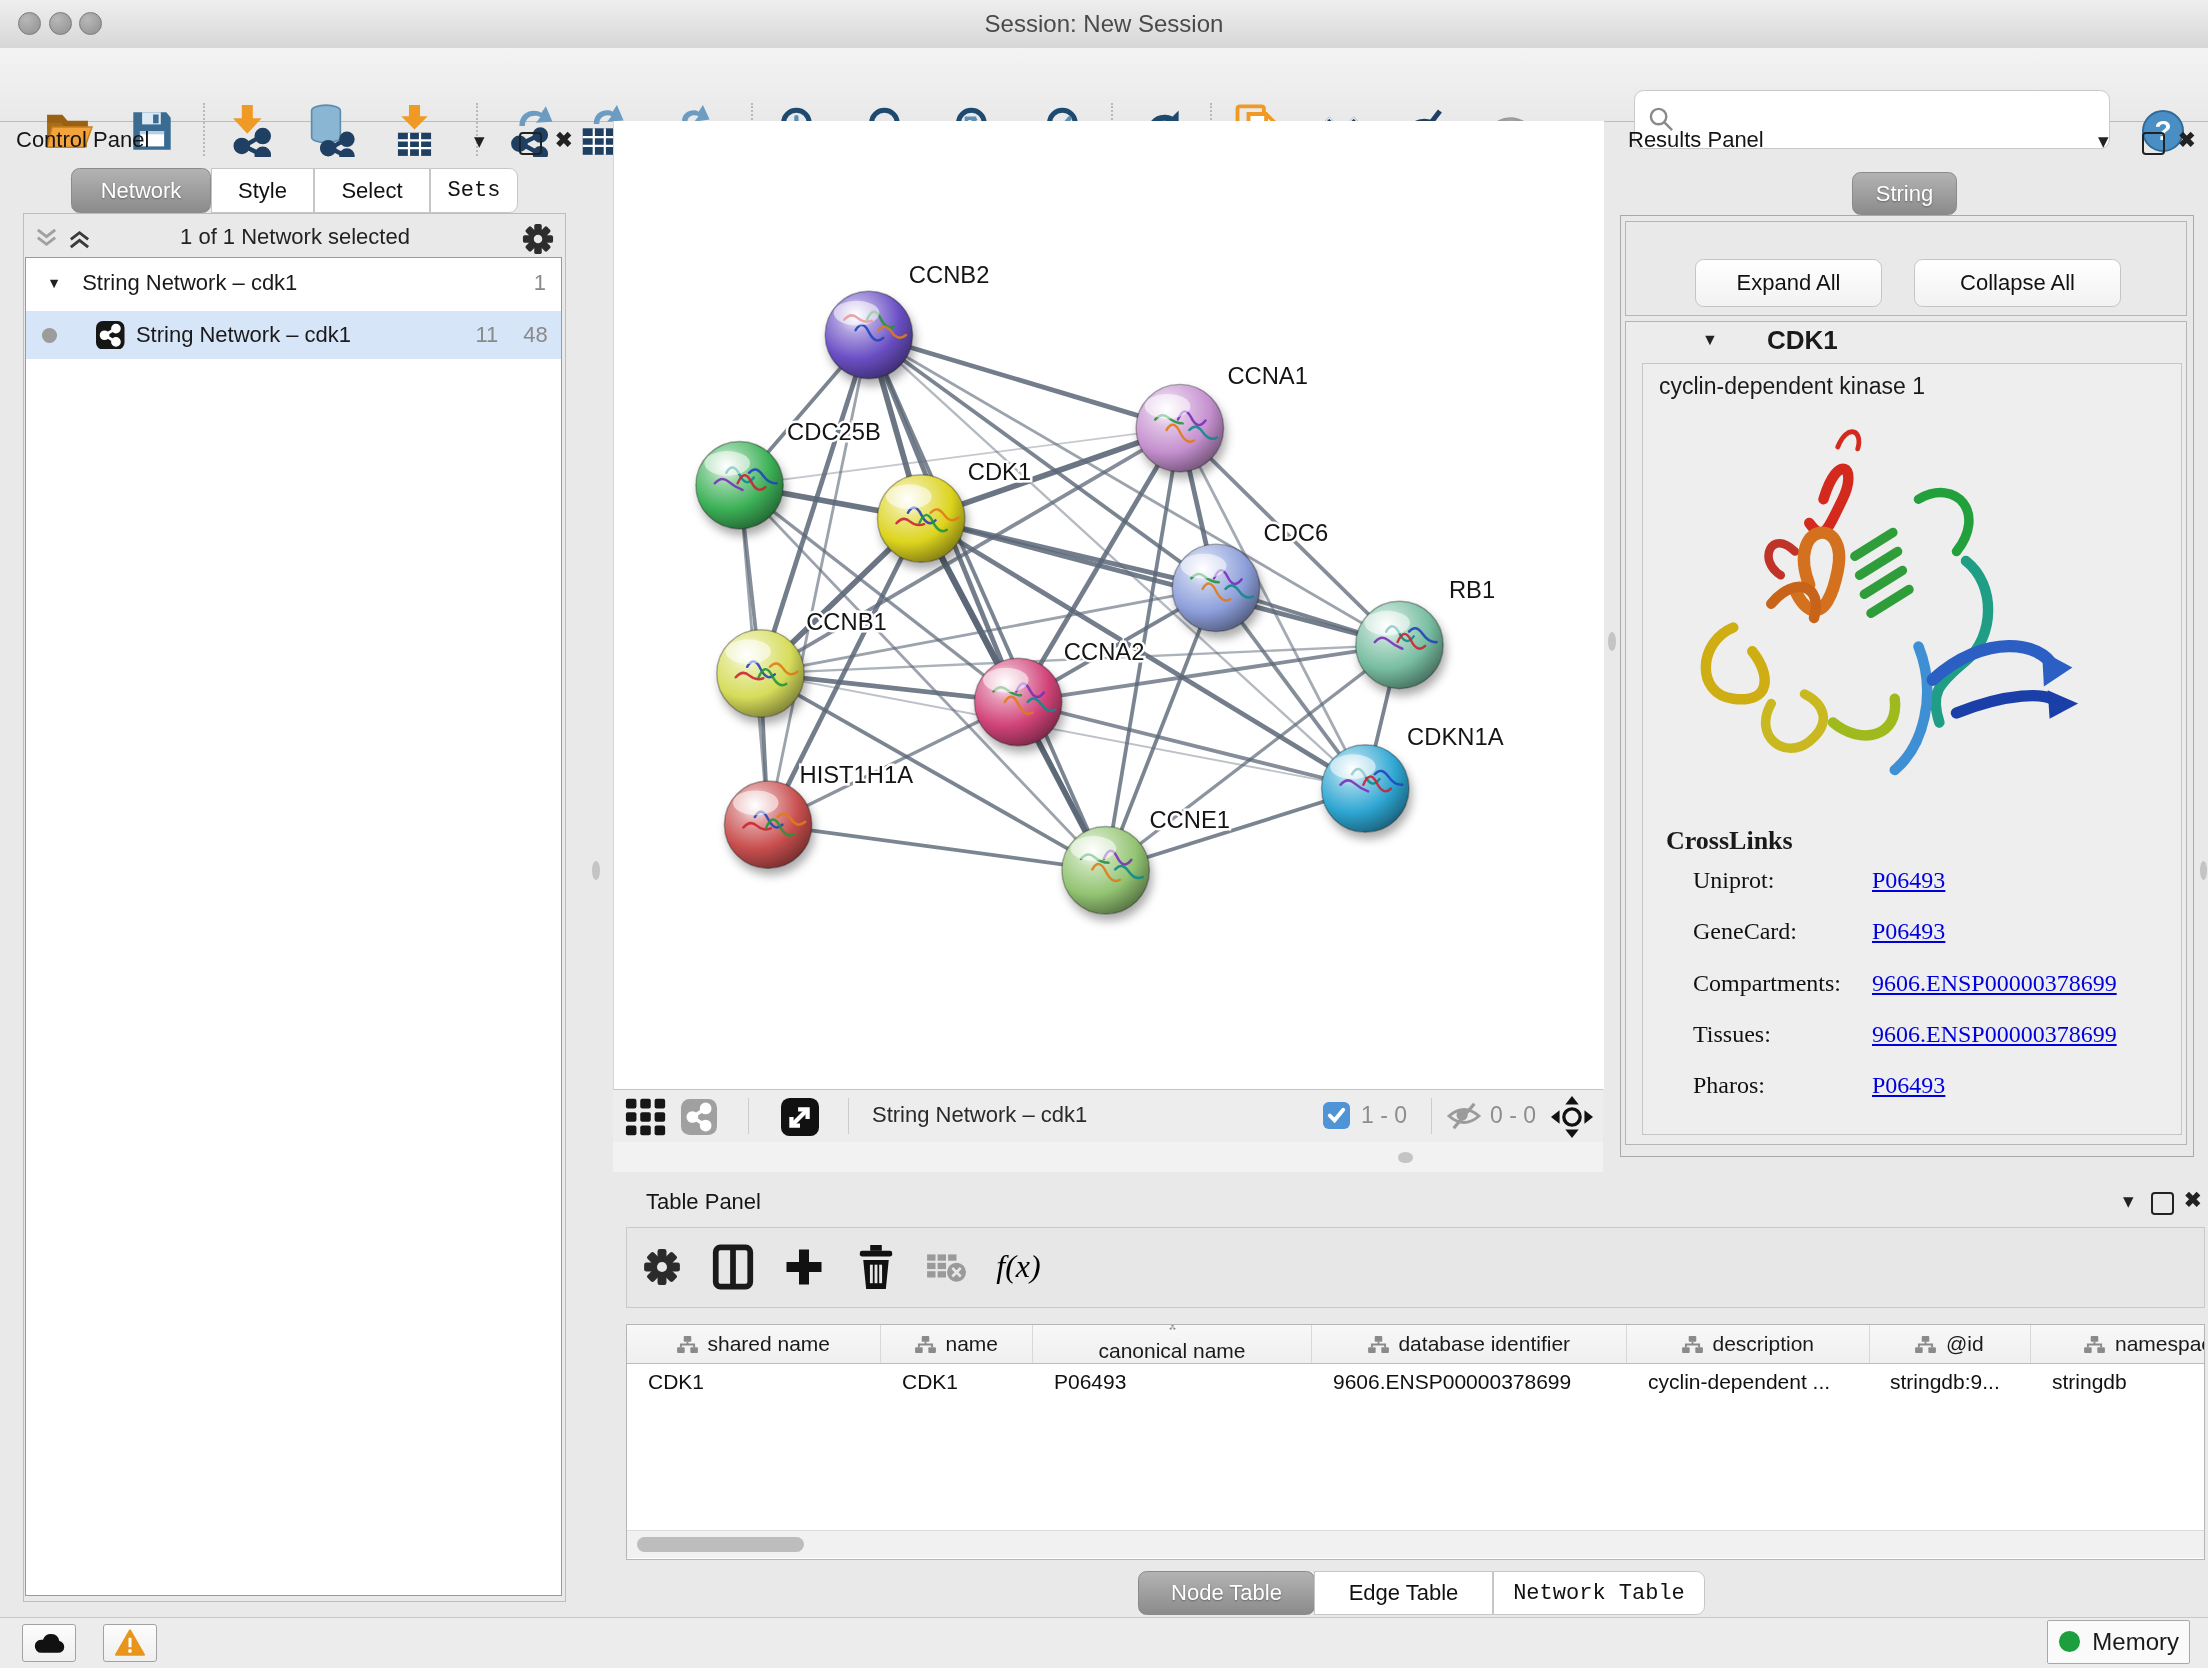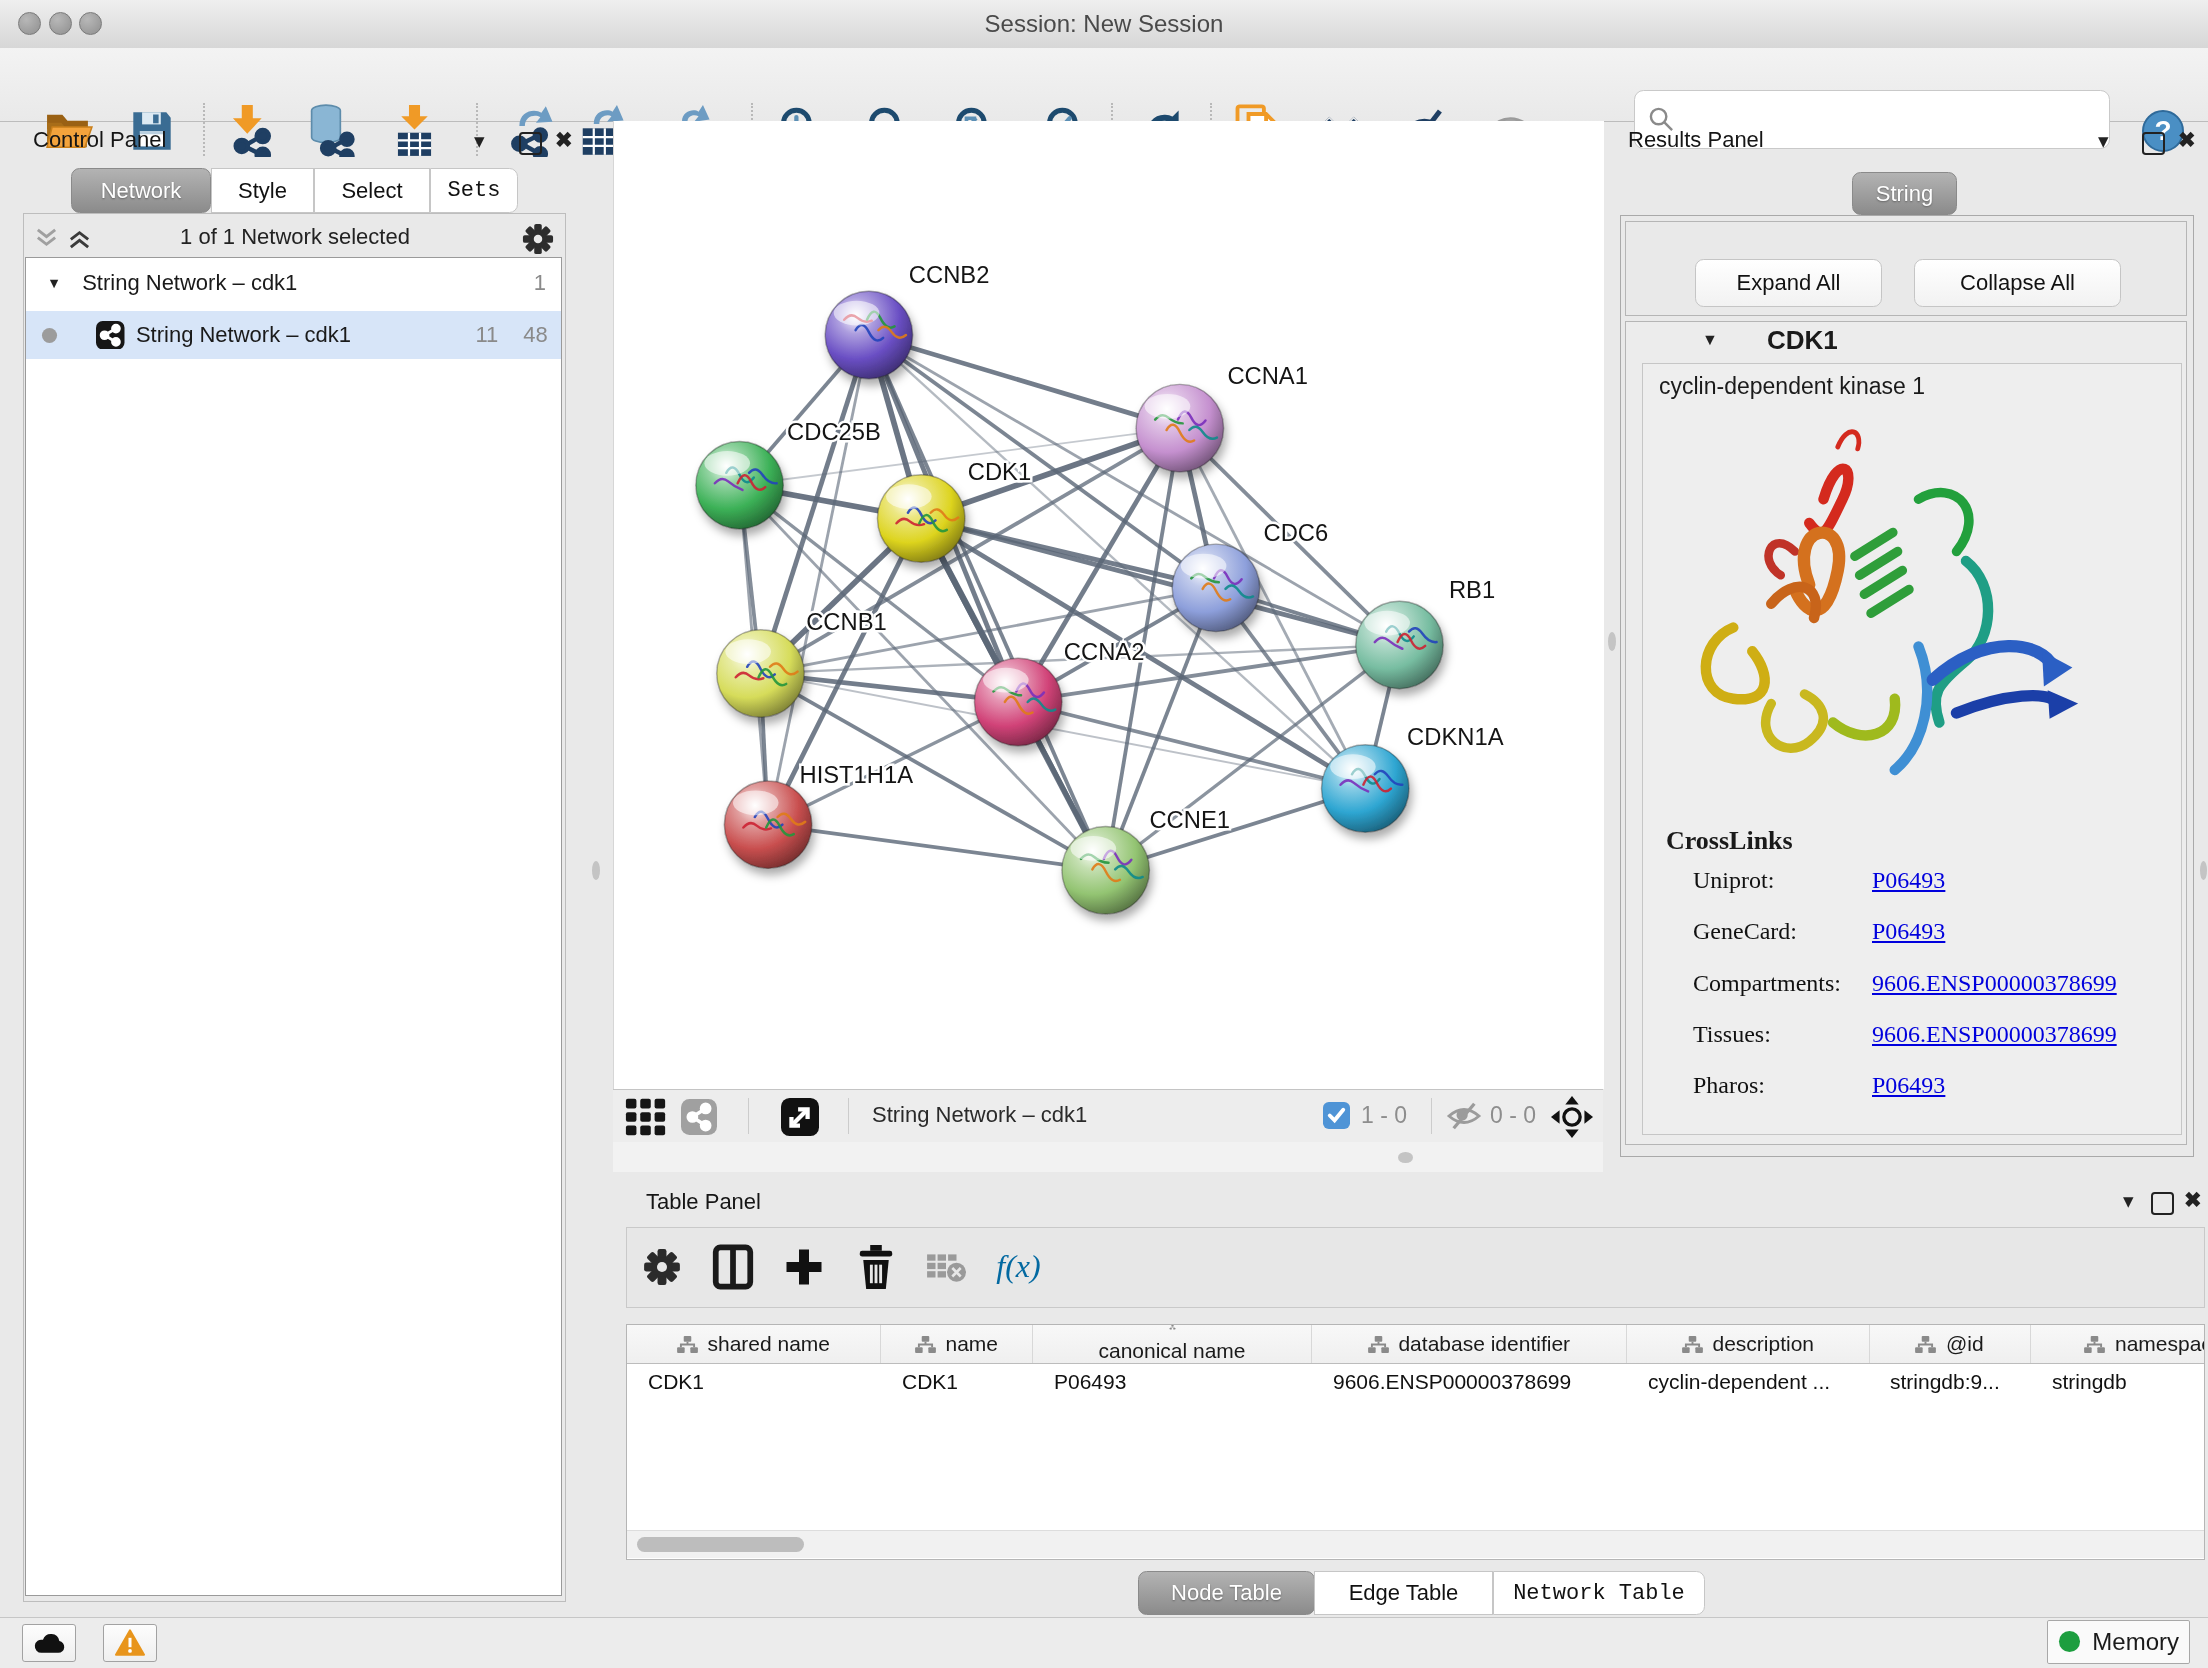--- a/index.html
+++ b/index.html
@@ -279,21 +279,21 @@
     </div>
     <div class="tbtn" style="left:2136px">
       <svg width="44" height="44" viewBox="0 0 44 44">
           <circle cx="22" cy="22" r="20" fill="#4a8fc4"></circle>
           <circle cx="22" cy="22" r="20" fill="none" stroke="#2f6a9a" stroke-width="2"></circle>
           <text x="22" y="31" text-anchor="middle" font-size="28" font-weight="bold" fill="#fff" font-family="Liberation Sans,sans-serif">?</text>
         </svg>
     </div>
   </div>
 
-  <div class="abs panel-title" style="left:33px;top:127px">Control Panel</div>
+  <div class="abs panel-title" style="left:16px;top:127px">Control Panel</div>
   <div class="abs ph-ic" style="left:474px;top:129px">▾</div>
   <div class="abs ph-box" style="left:519px;top:132px"></div>
   <div class="abs ph-ic" style="left:555px;top:128px;font-weight:bold">✖</div>
 
   <div id="cp-tabs" class="abs">
       <div class="seg first active" style="left: 71px; top: 168px; width: 140px; height: 45px; position: absolute;">Network</div>
       <div class="seg" style="left: 211px; top: 168px; width: 103px; height: 45px; position: absolute;">Style</div>
       <div class="seg" style="left: 314px; top: 168px; width: 116px; height: 45px; position: absolute;">Select</div>
       <div class="seg last" style="left: 430px; top: 168px; width: 88px; height: 45px; position: absolute;">Sets</div>
     </div>
@@ -779,21 +779,21 @@
           <rect x="22" y="4" width="8" height="6"></rect>
           <rect x="2" y="12" width="8" height="6"></rect>
           <rect x="12" y="12" width="8" height="6"></rect>
           <rect x="2" y="20" width="8" height="6"></rect>
           <rect x="12" y="20" width="8" height="6"></rect>
           <circle cx="30" cy="21" r="9"></circle>
         </g>
         <path d="M26 17l8 8M34 17l-8 8" stroke="#e7e7e7" stroke-width="2.5"></path>
       </svg>
   </div>
-  <div class="tp-ic" style="left:989px;font-family:'Liberation Serif',serif;font-style:italic;font-size:32px;color:#0369a1">f(x)</div>
+  <div class="tp-ic" style="left:989px;font-family:'Liberation Serif',serif;font-style:italic;font-size:32px;color:#000000">f(x)</div>
 
   <div id="nt-table" class="abs">
     <div id="nt-header">
         <div class="th" style="left: 0px; width: 254px; text-align: center;">
           <svg width="21" height="17" viewBox="0 0 22 18">
             <g fill="#8a8a8a">
               <rect x="7" y="0" width="8" height="6" rx="1"></rect>
               <rect x="0" y="12" width="8" height="6" rx="1"></rect>
               <rect x="14" y="12" width="8" height="6" rx="1"></rect>
             </g>

